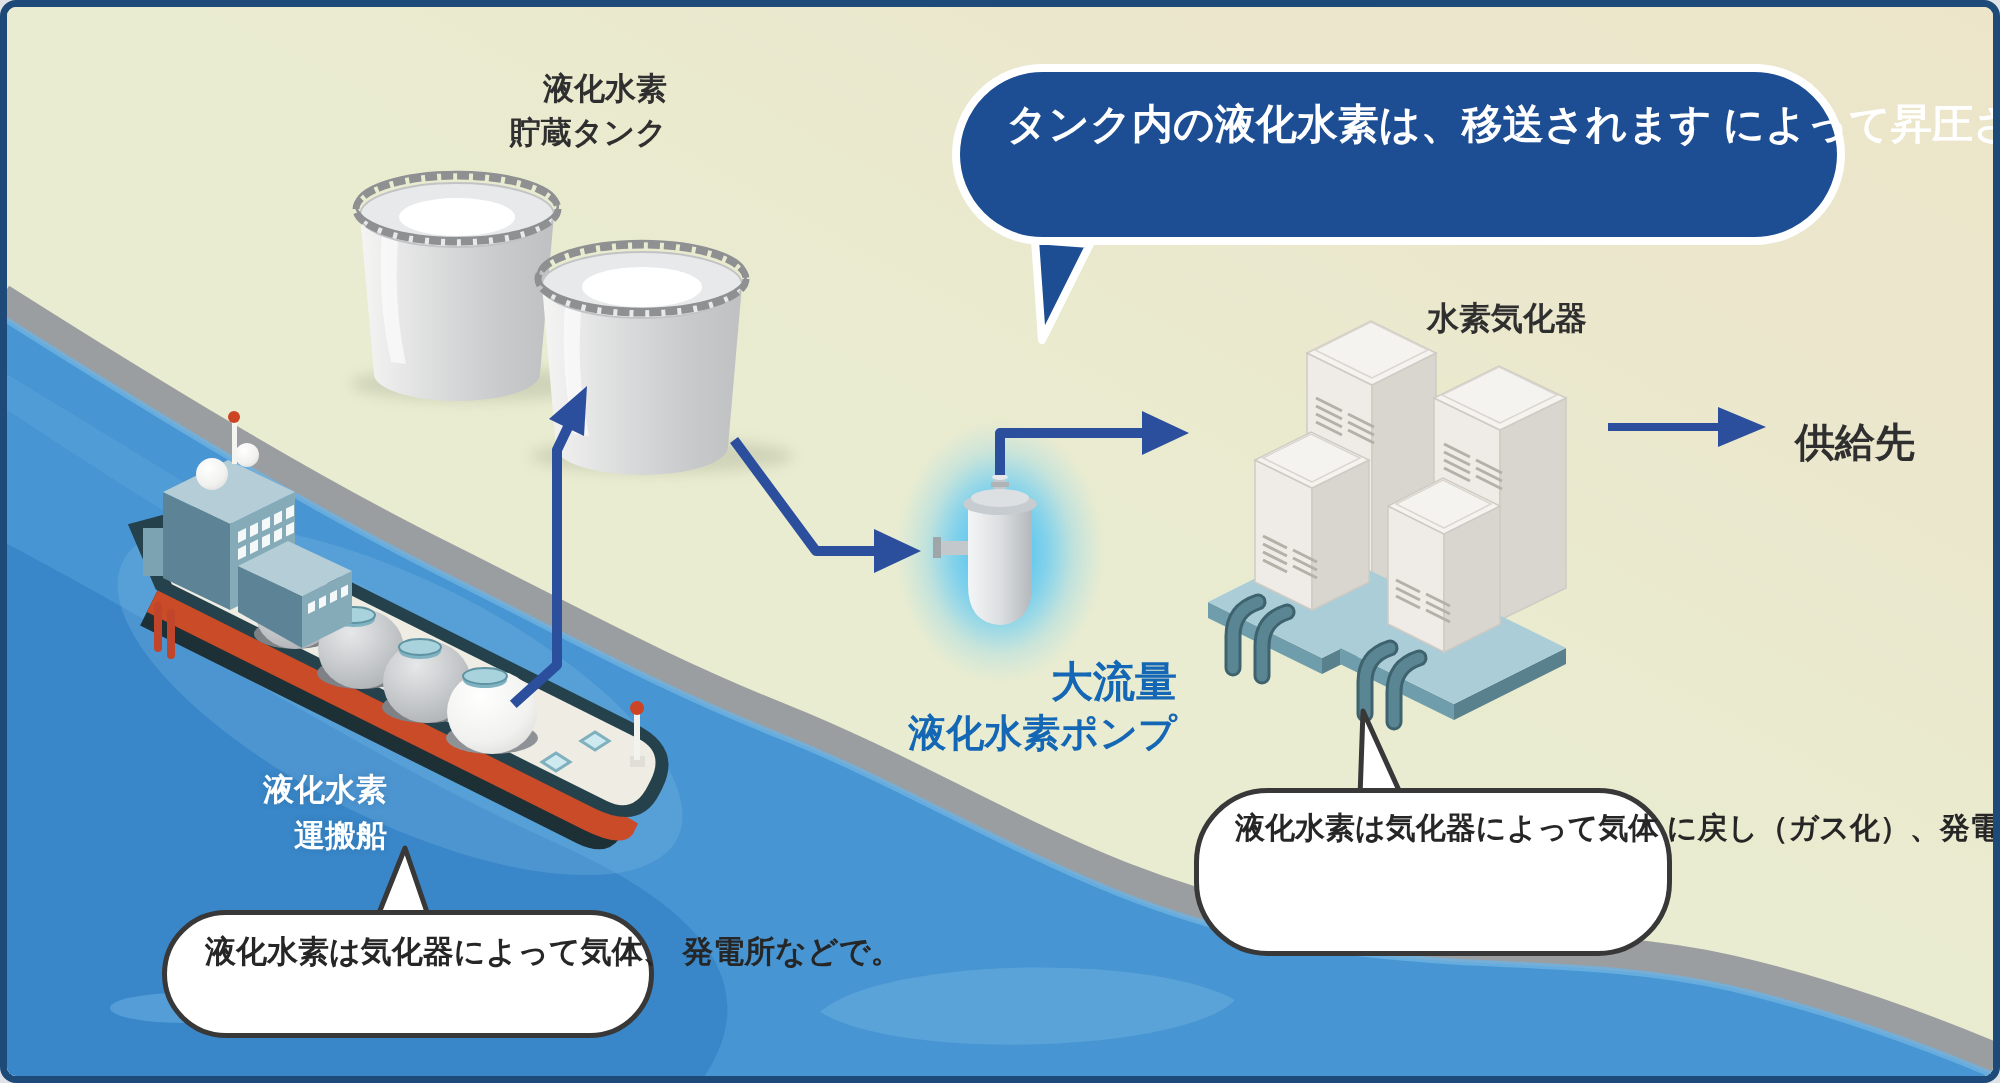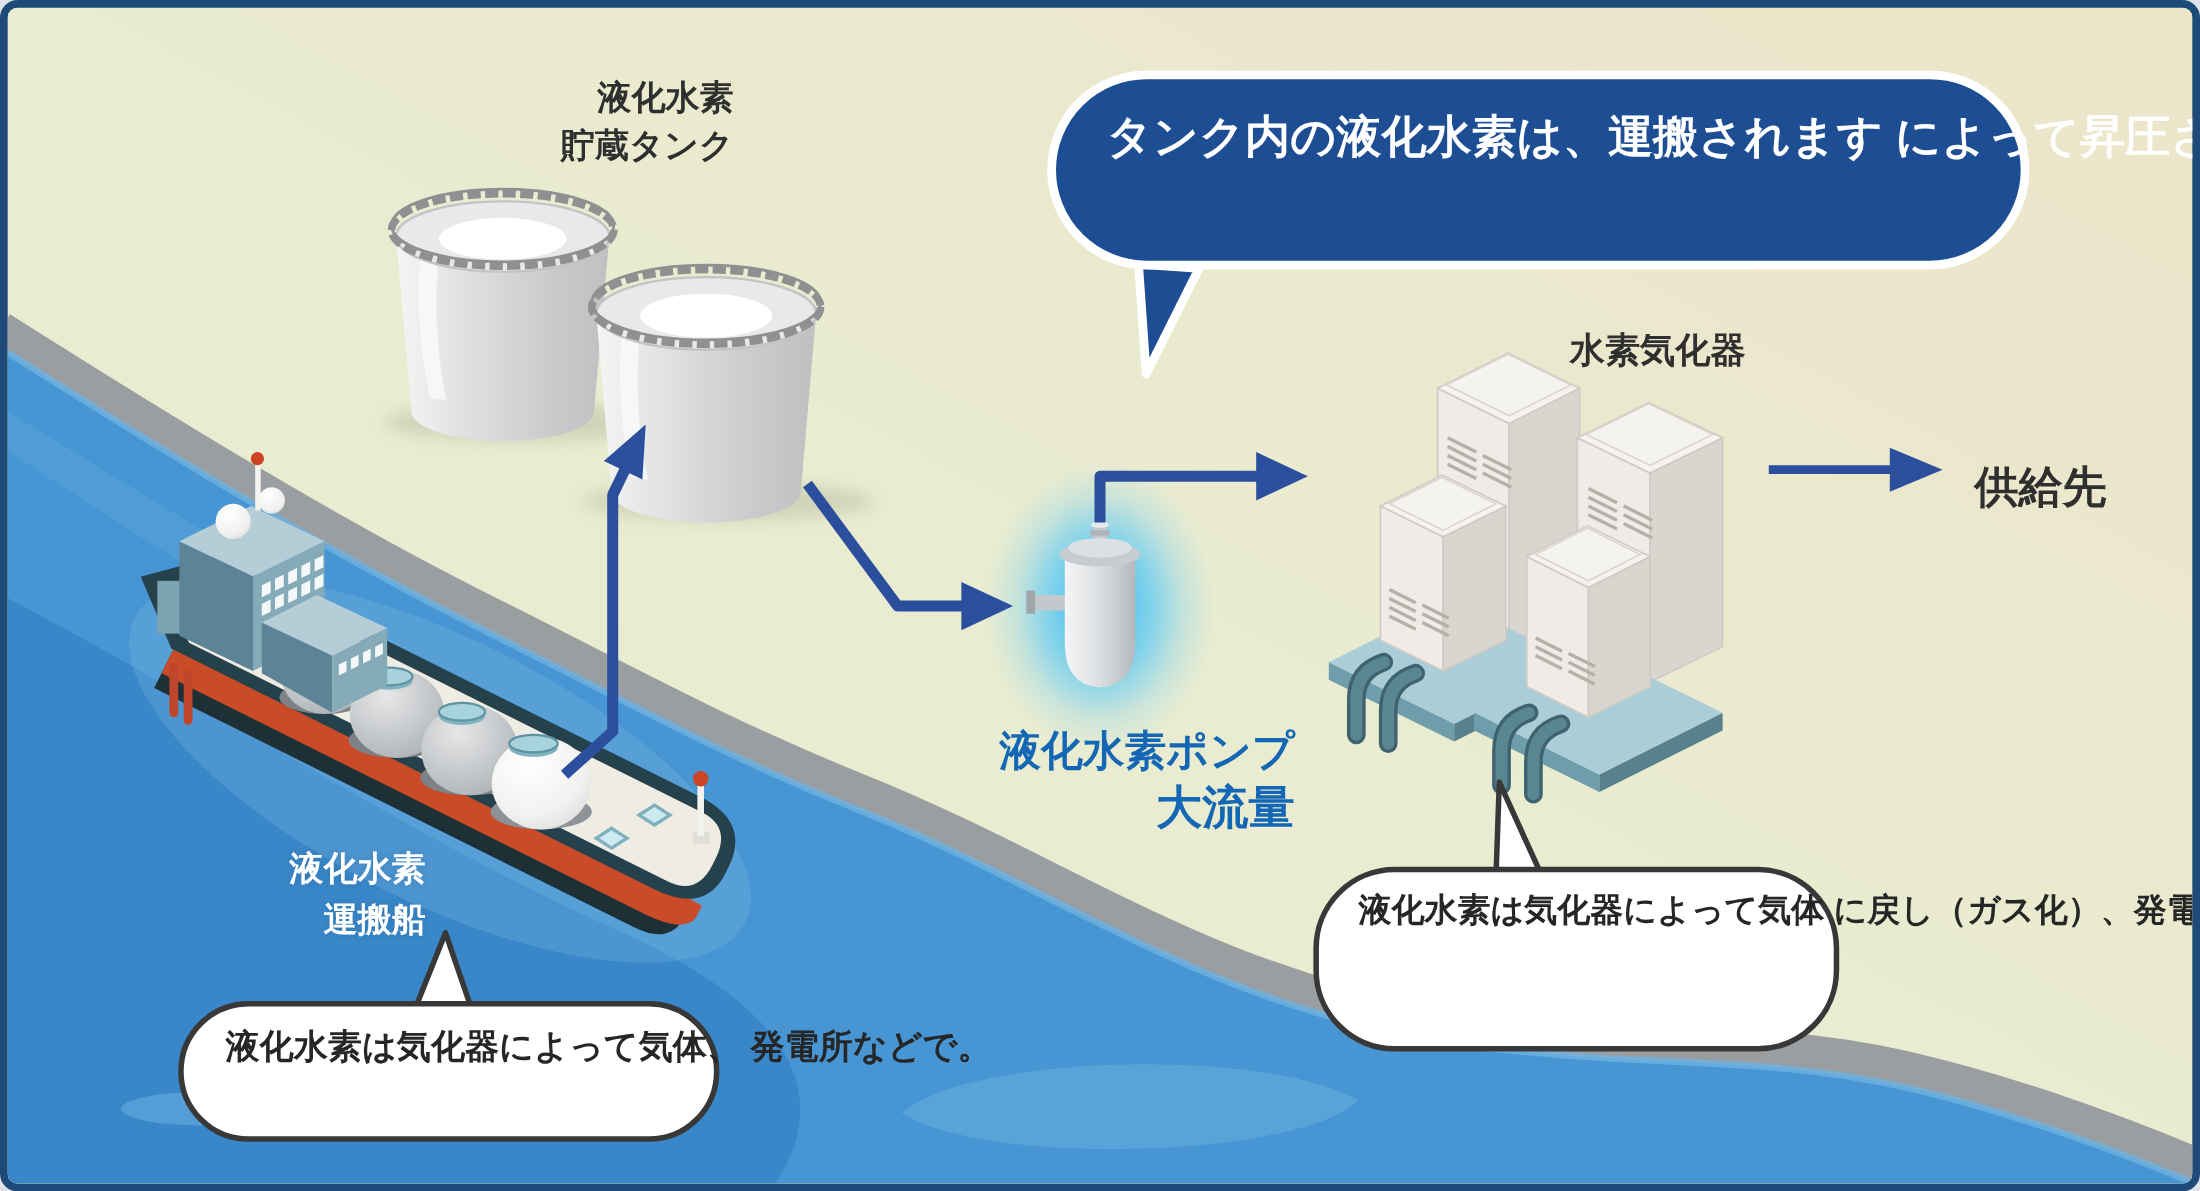--- a/index.html
+++ b/index.html
@@ -290,31 +290,31 @@
 
   <div id="vaporizer-label" class="lbl lbl-dark lbl-center">
     <span>水素気化器</span>
   </div>
 
   <div id="supply-label" class="lbl lbl-dark">
     <span>供給先</span>
   </div>
 
   <div id="pump-label" class="lbl lbl-center">
+    <span class="ln ln1">大流量</span>
     <span class="ln ln2">液化水素ポンプ</span>
-    <span class="ln ln1">大流量</span>
   </div>
 
   <div id="ship-label" class="lbl lbl-white lbl-center">
     <span class="ln">液化水素</span>
     <span class="ln">運搬船</span>
   </div>
 
   <div id="callout-pump">
-    <span class="ln">タンク内の液化水素は、運搬されます</span>
+    <span class="ln">タンク内の液化水素は、移送されます</span>
     <span class="ln">によって昇圧され、移送されます。</span>
   </div>
 
   <div id="callout-ship" class="wbubble">
     <span class="ln">液化水素は気化器によって気体、</span>
     <span class="ln">発電所などで。</span>
   </div>
 
   <div id="callout-vaporizer" class="wbubble">
     <span class="ln">液化水素は気化器によって気体</span>

